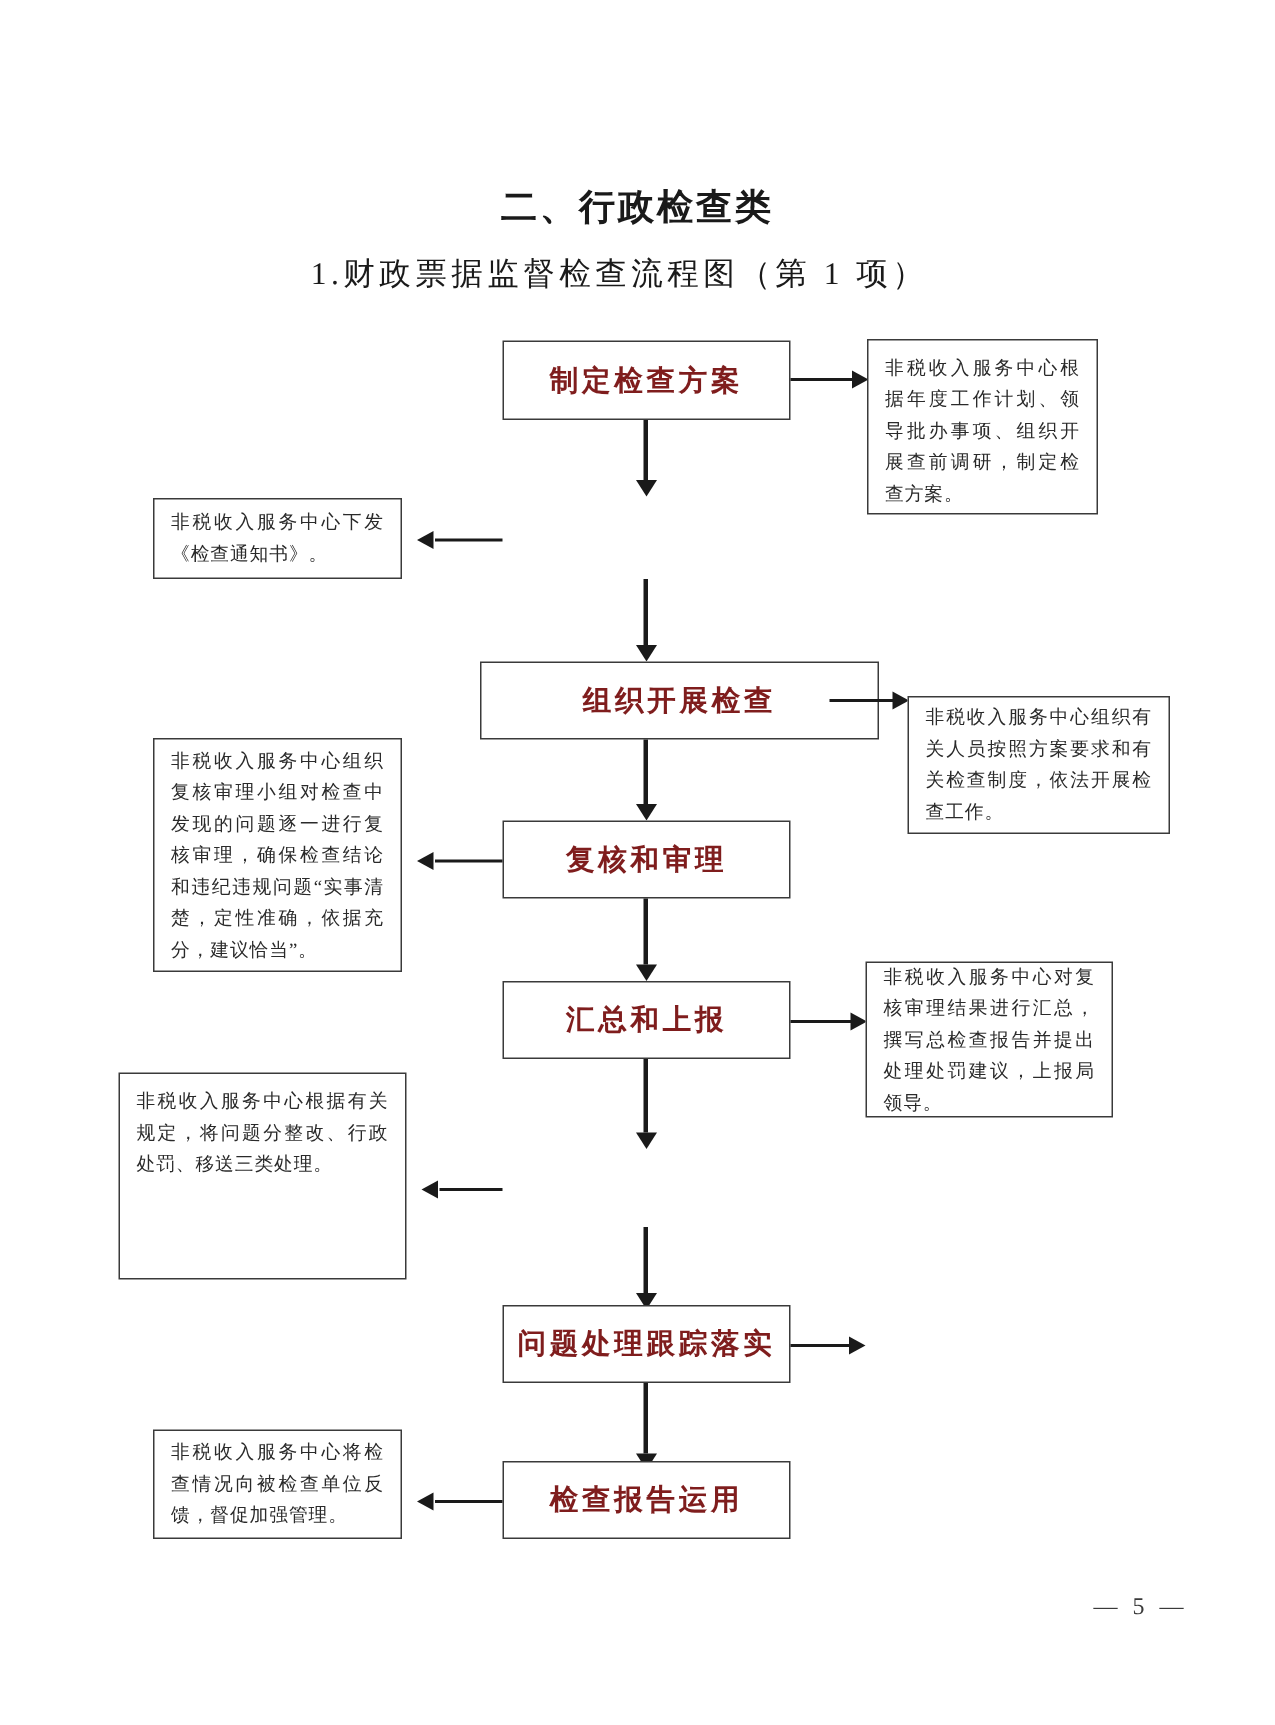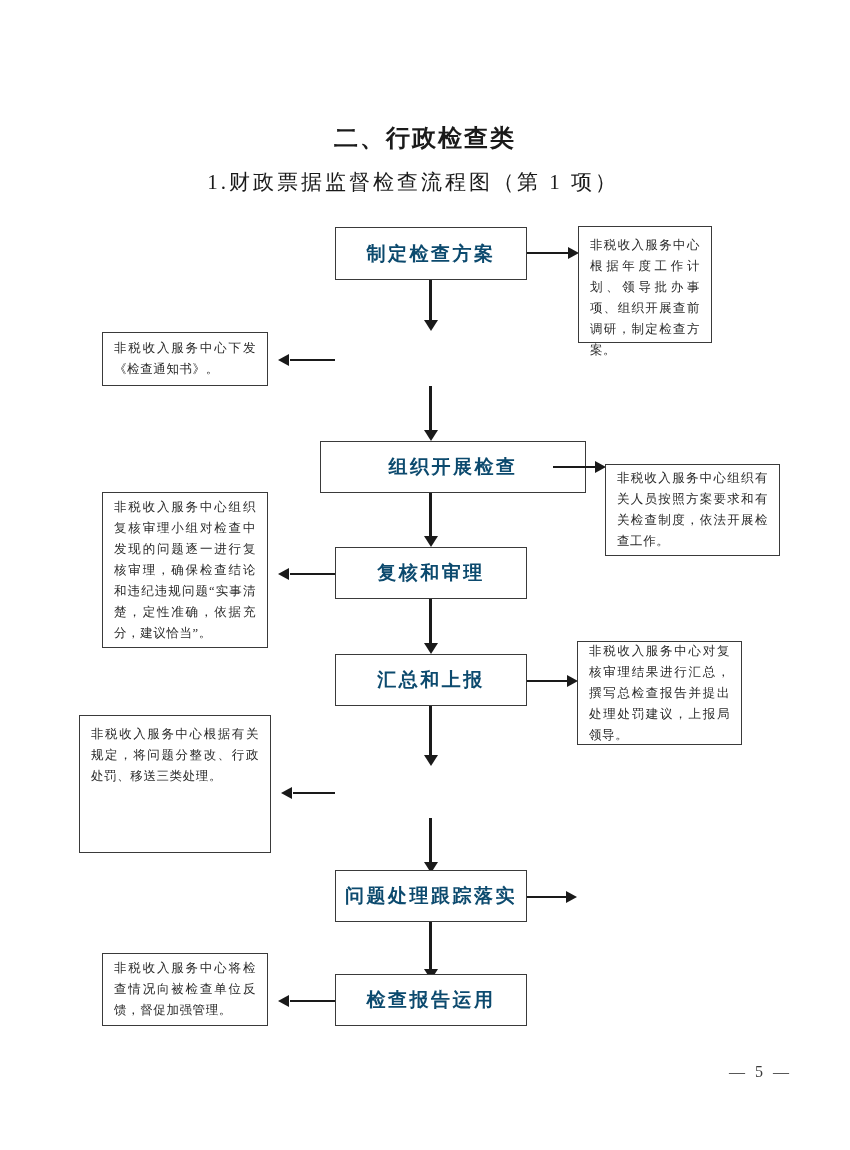--- a/index.html
+++ b/index.html
@@ -50,21 +50,21 @@
     box-sizing: border-box;
     border: 1.6px solid #3a3a3a;
     background: #ffffff;
     display: flex;
     align-items: center;
     justify-content: center;
     font-size: 19px;
     letter-spacing: 2.5px;
     font-family: Liberation Serif, serif;
     font-weight: 600;
-    color: #0c4a6e;
+    color: #7f1d1d;
   }
 
   
   .note-box {
     position: absolute;
     box-sizing: border-box;
     border: 1.4px solid #3a3a3a;
     background: #ffffff;
     font-size: 12.5px;
     line-height: 21px;
@@ -129,21 +129,21 @@
 
   <div class="doc-title">二、行政检查类</div>
   <div class="doc-subtitle">1.财政票据监督检查流程图（第 1 项）</div>
 
   <div class="flow-box" style="left:335px; top:227px; width:192px; height:53px;">
     <span>制定检查方案</span>
   </div>
 
   <div class="h-line" style="left:527px; top:252px; width:44px;"></div>
   <div class="arrow-right" style="left:568px; top:247px;"></div>
-  <div class="note-box" style="left:578px; top:226px; width:134px; height:117px;">
+  <div class="note-box" style="left:578px; top:226px; width:154px; height:117px;">
     <span>非税收入服务中心根据年度工作计划、领导批办事项、组织开展查前调研，制定检查方案。</span>
   </div>
 
   <div class="v-line" style="left:429px; top:280px; height:40px;"></div>
   <div class="arrow-down" style="left:424px; top:320px;"></div>
 
 
   <div class="h-line" style="left:290px; top:359px; width:45px;"></div>
   <div class="arrow-left" style="left:278px; top:354px;"></div>
   <div class="note-box mid" style="left:102px; top:332px; width:166px; height:54px;">

